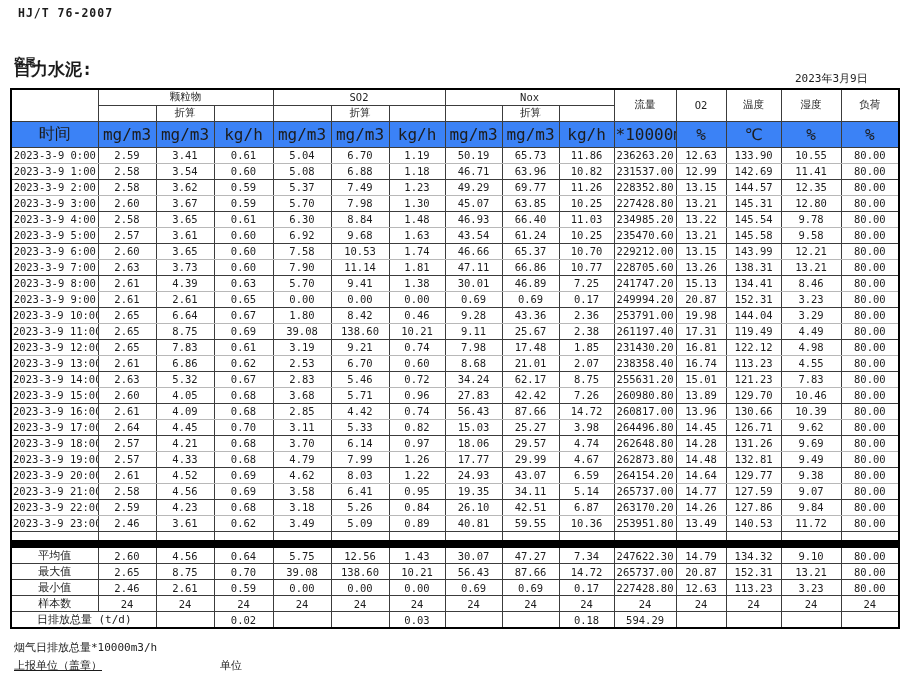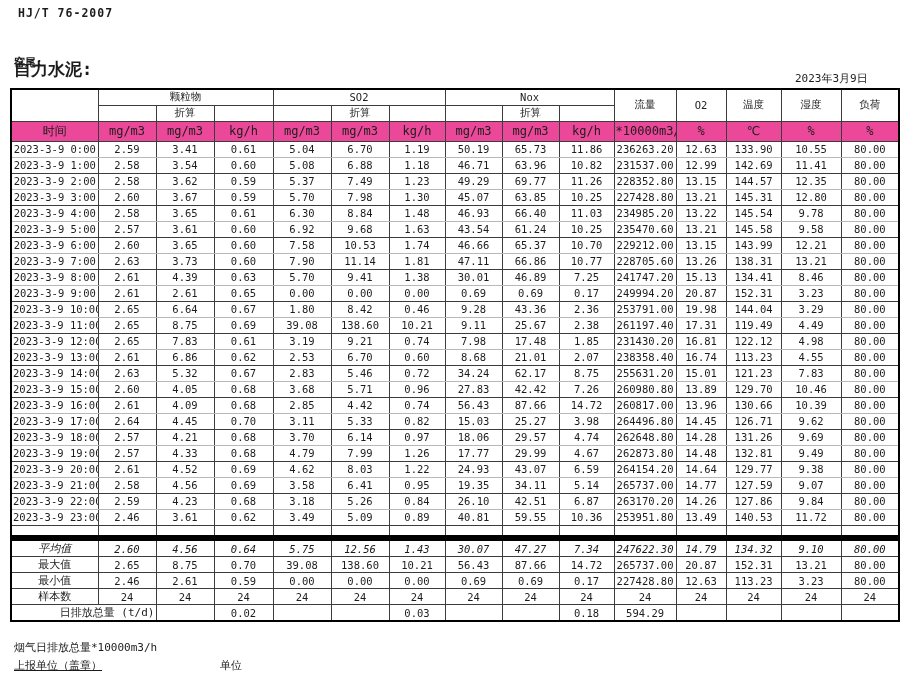--- a/index.html
+++ b/index.html
@@ -20,30 +20,30 @@
     border-collapse:collapse; table-layout:fixed;
     border:2px solid #000;
   }
   table.report td {
     border:1px solid #3c3c3c;
     text-align:center; vertical-align:middle;
     font-size:10.5px; height:16px; padding:0 1px;
     overflow:hidden; white-space:nowrap;
   }
   thead td { font-size:11px; height:17px; border-color:#000; }
-  tr.units-row td { background:#ec4899; font-size:12px; height:20px; }
+  tr.units-row td { background:#3b82f6; font-size:16px; height:26px; }
 
   tbody.data-rows td { border-bottom:1px solid #b8b8b8; }
   tbody.data-rows tr:nth-child(even) td { border-bottom:1px solid #3c3c3c; }
   tbody.data-rows td:first-child { font-size:10.5px; }
 
   tbody.summary-rows tr.spacer td { height:13px; }
-  tbody.summary-rows tr.avg td { border-top:6px solid #000000;font-style:italic; }
+  tbody.summary-rows tr.avg td { border-top:8px solid #000000; }
   tbody.summary-rows td.row-label { font-size:11px; }
-  tbody.summary-rows td.total-label { text-align:right; padding-left:2px; font-size:11px; }
+  tbody.summary-rows td.total-label { text-align:center; padding-left:2px; font-size:11px; }
 
   .footer-note1 { position:absolute; left:14px; top:640px; font-size:11px; }
   .footer-note2 { position:absolute; left:14px; top:658px; font-size:11px;text-decoration:underline; }
   .footer-unit  { position:absolute; left:178px; top:658px; font-size:11px;margin-left:42px; }
 </style>
 </head>
 <body>
 
 <div class="page">
   <div class="std-code">HJ/T 76-2007</div>

